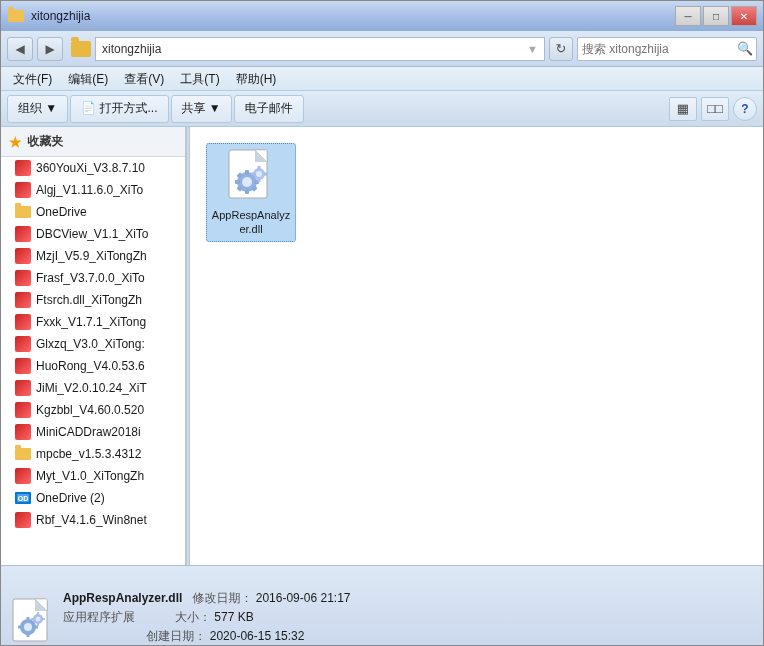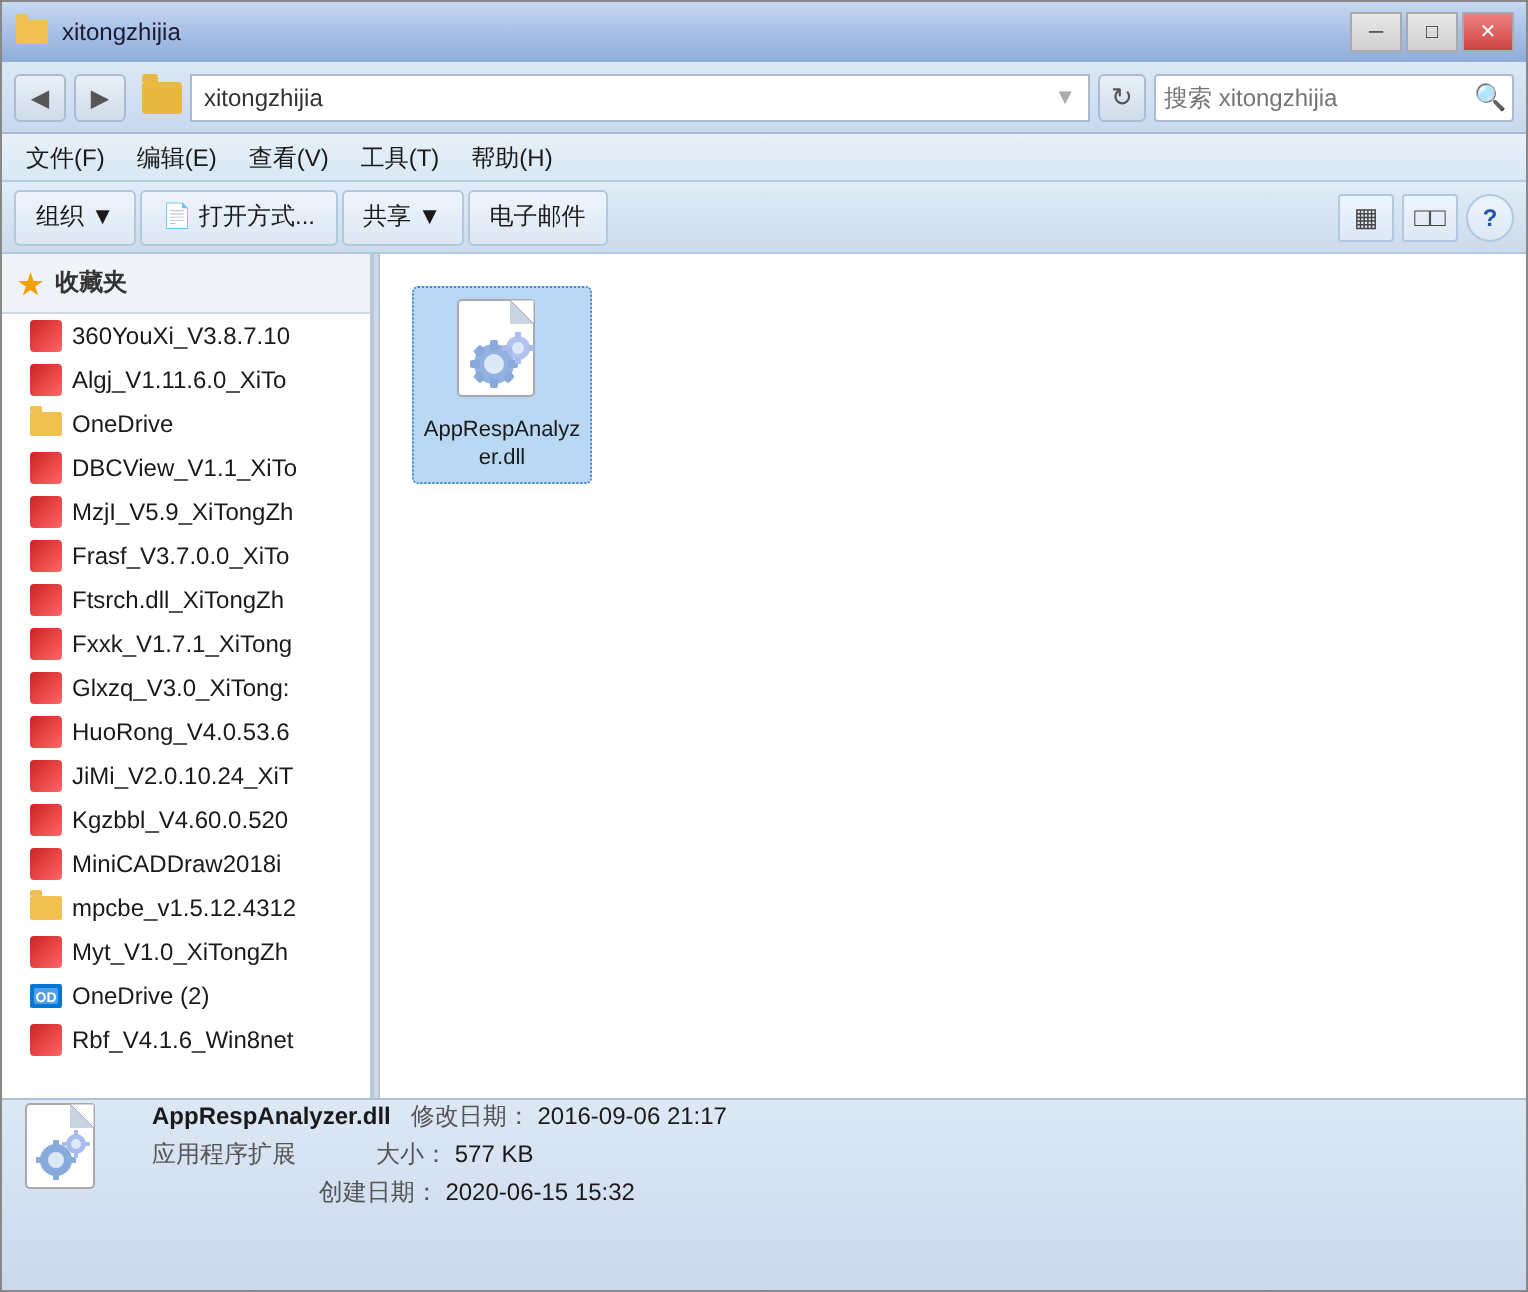--- a/index.html
+++ b/index.html
@@ -371,27 +371,27 @@
 
     .file-name {
       font-size: 11px;
       color: #1a1a1a;
       word-break: break-word;
       line-height: 1.3;
     }
 
     
     .status-bar {
-      height: 96px;
+      height: 80px;
       background: linear-gradient(to bottom, #dde8f5, #ccd8ed);
       border-top: 1px solid #b0c0d4;
       display: flex;
-      align-items: flex-start;
+      align-items: flex-end;
       padding: 0 10px;
-      gap: 17px;
+      gap: 4px;
     }
     .status-icon {
       width: 48px;
       height: 48px;
       flex-shrink: 0;
       position: relative;
     }
     .status-info {
       flex: 1;
       display: grid;
@@ -538,21 +538,21 @@
         <div class="sidebar-item">
           <div class="item-icon">
               <div class="icon-app" style="background:linear-gradient(135deg,#cc2222,#ff6666);"></div>
             </div>
           <span class="item-label">MiniCADDraw2018i</span>
         </div>
         <div class="sidebar-item">
           <div class="item-icon">
               <div class="icon-folder-yellow"></div>
             </div>
-          <span class="item-label">mpcbe_v1.5.12.4312</span>
+          <span class="item-label">mpcbe_v1.5.3.4312</span>
         </div>
         <div class="sidebar-item">
           <div class="item-icon">
               <div class="icon-app" style="background:linear-gradient(135deg,#cc2222,#ff6666);"></div>
             </div>
           <span class="item-label">Myt_V1.0_XiTongZh</span>
         </div>
         <div class="sidebar-item">
           <div class="item-icon">
             <svg width="16" height="16" viewBox="0 0 16 16">

